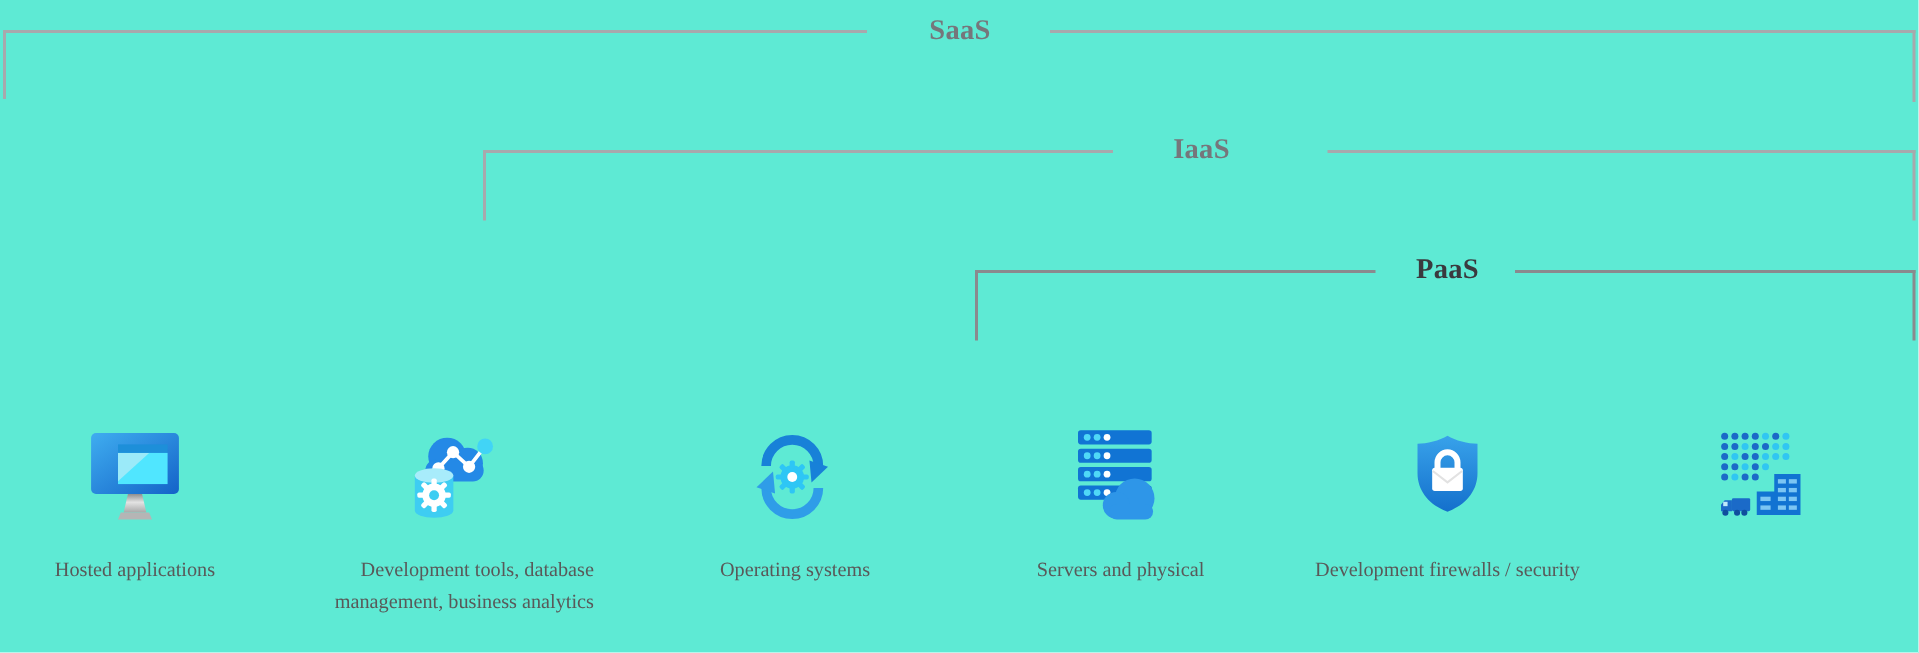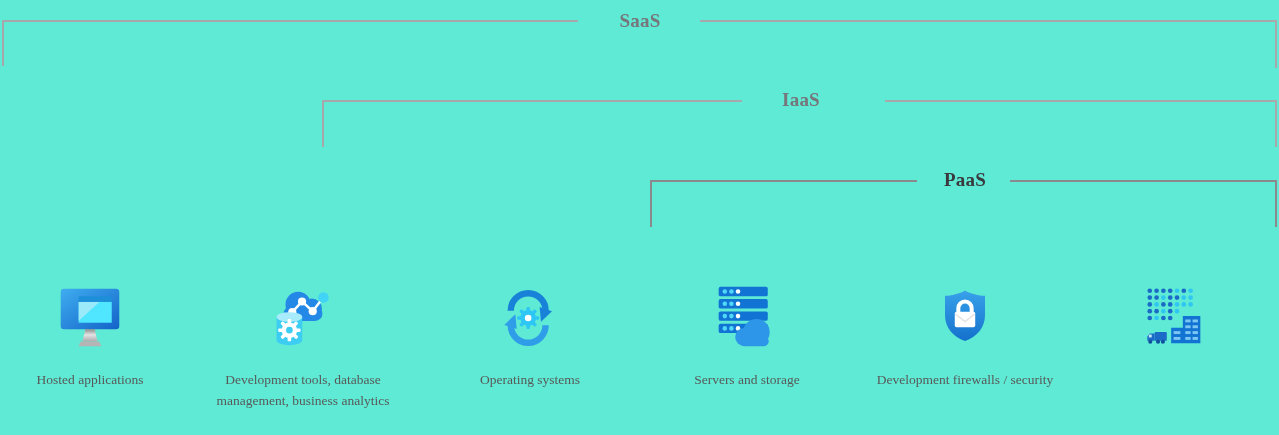--- a/index.html
+++ b/index.html
@@ -30,21 +30,21 @@
   .iaas .h-left{left:650px;top:180px;width:267px;}
   .iaas .h-right{left:1010px;top:180px;width:267px;}
   .iaas .v-left{left:650px;top:180px;height:47px;}
   .iaas .v-right{left:1275px;top:180px;height:47px;}
   .iaas .bracket-label{left:920px;top:169px;}
 
   
   .item{position:absolute;top:282px;display:flex;flex-direction:column;align-items:center;}
   .item .iconbox{height:72px;display:flex;align-items:center;justify-content:center;}
   .item .caption{margin-top:16px;font-size:13.5px;line-height:1.55;color:#595959;
-                 text-align:center;white-space:nowrap;}
+                 text-align:right;white-space:nowrap;}
   .item .caption.wrap{white-space:normal;}
   .item-1{left:0;width:180px;}
   .item-2{left:193px;width:220px;}
   .item-2 .caption{width:186px;}
   .item-3{left:420px;width:220px;}
   .item-4{left:637px;width:220px;}
   .item-5{left:850px;width:230px;}
   .item-6{left:1067px;width:220px;}
   .item-6 .caption{width:198px;}
 </style>
@@ -187,21 +187,21 @@
           <circle cx="26.5" cy="34" r="2.4"></circle>
             <circle cx="26.5" cy="47" r="2.4"></circle>
         </g>
         <g fill="#2e96e8">
           <circle cx="46" cy="51" r="14"></circle>
           <circle cx="33" cy="56" r="9.5"></circle>
           <rect x="28" y="55" width="31" height="11" rx="5.5"></rect>
         </g>
       </svg>
     </div>
-    <div class="caption">Servers and storage</div>
+    <div class="caption">Servers and physical</div>
   </div>
 
   <div class="item item-5">
     <div class="iconbox">
       <svg width="64" height="64" viewBox="0 0 72 72">
         <defs>
           <linearGradient id="shieldG" x1="0" y1="0" x2="0" y2="1">
             <stop offset="0" stop-color="#38a2ea"></stop>
               <stop offset="1" stop-color="#1470cc"></stop>
           </linearGradient>

